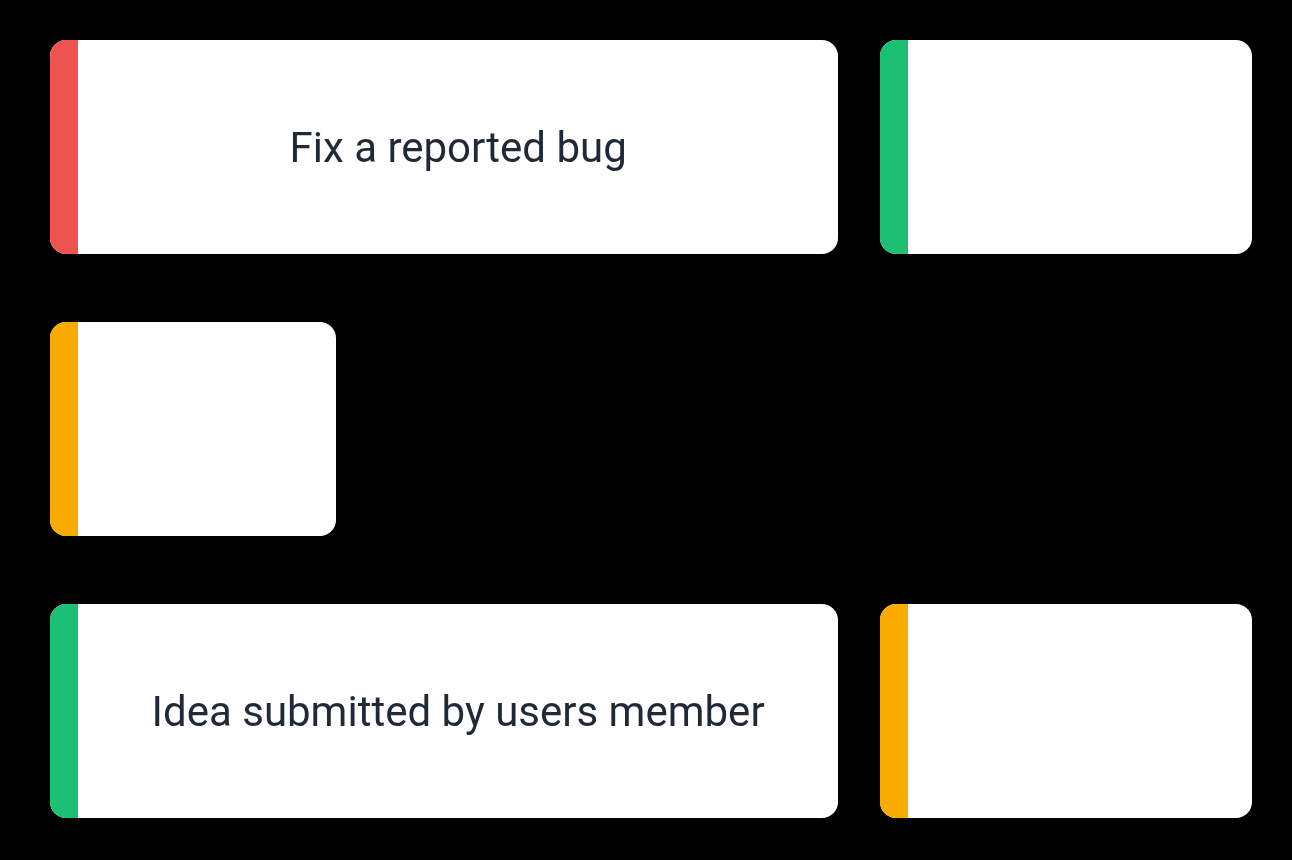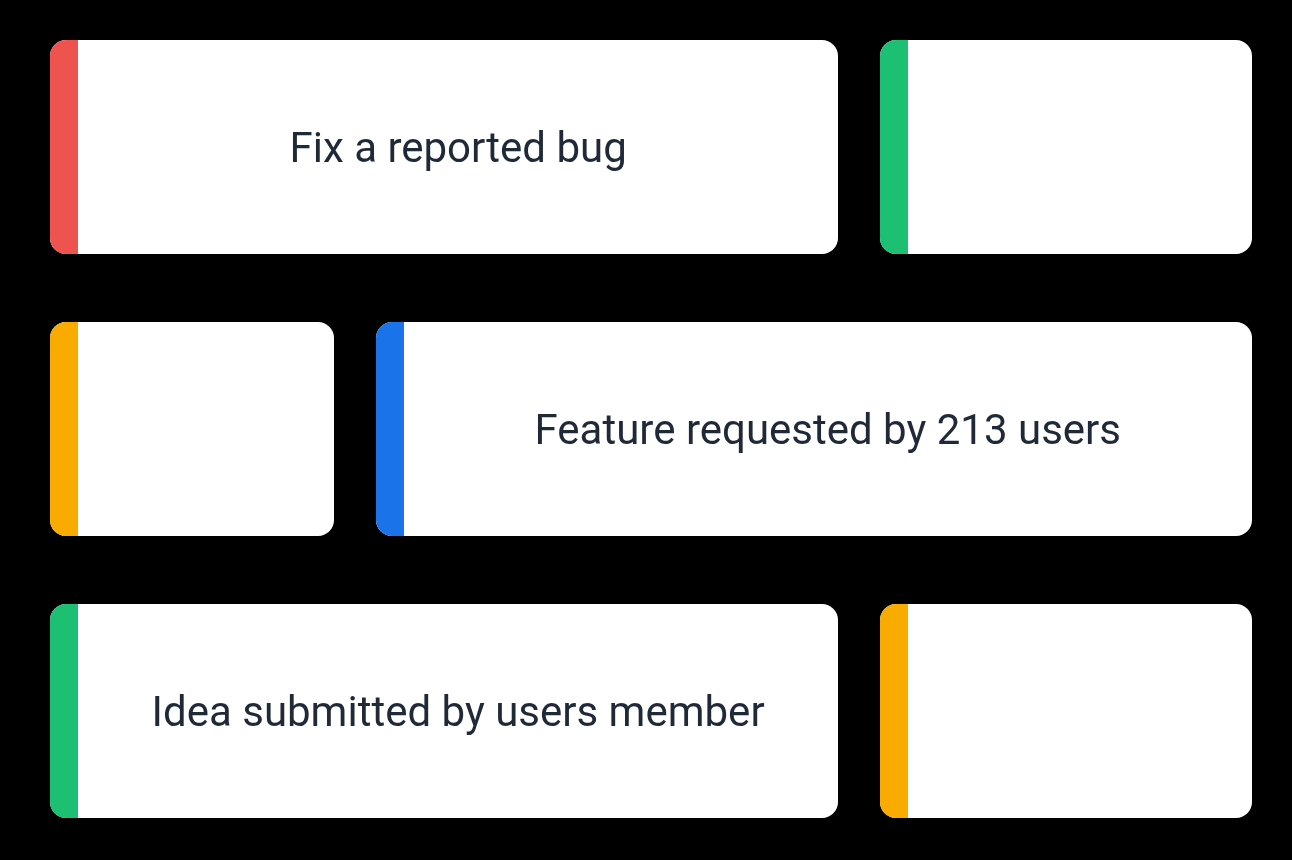--- a/index.html
+++ b/index.html
@@ -83,24 +83,20 @@
     <div class="card-accent accent-green"></div>
     <div class="card-text"></div>
   </div>
 </div>
 
 <div class="row">
   <div class="card card-3">
     <div class="card-accent accent-yellow"></div>
     <div class="card-text"></div>
   </div>
-  <div class="card card-4">
-    <div class="card-accent accent-blue"></div>
-    <div class="card-text">Feature requested by 213 users</div>
-  </div>
 </div>
 
 <div class="row">
   <div class="card card-5">
     <div class="card-accent accent-green"></div>
     <div class="card-text">Idea submitted by users member</div>
   </div>
   <div class="card card-6">
     <div class="card-accent accent-yellow"></div>
     <div class="card-text"></div>

